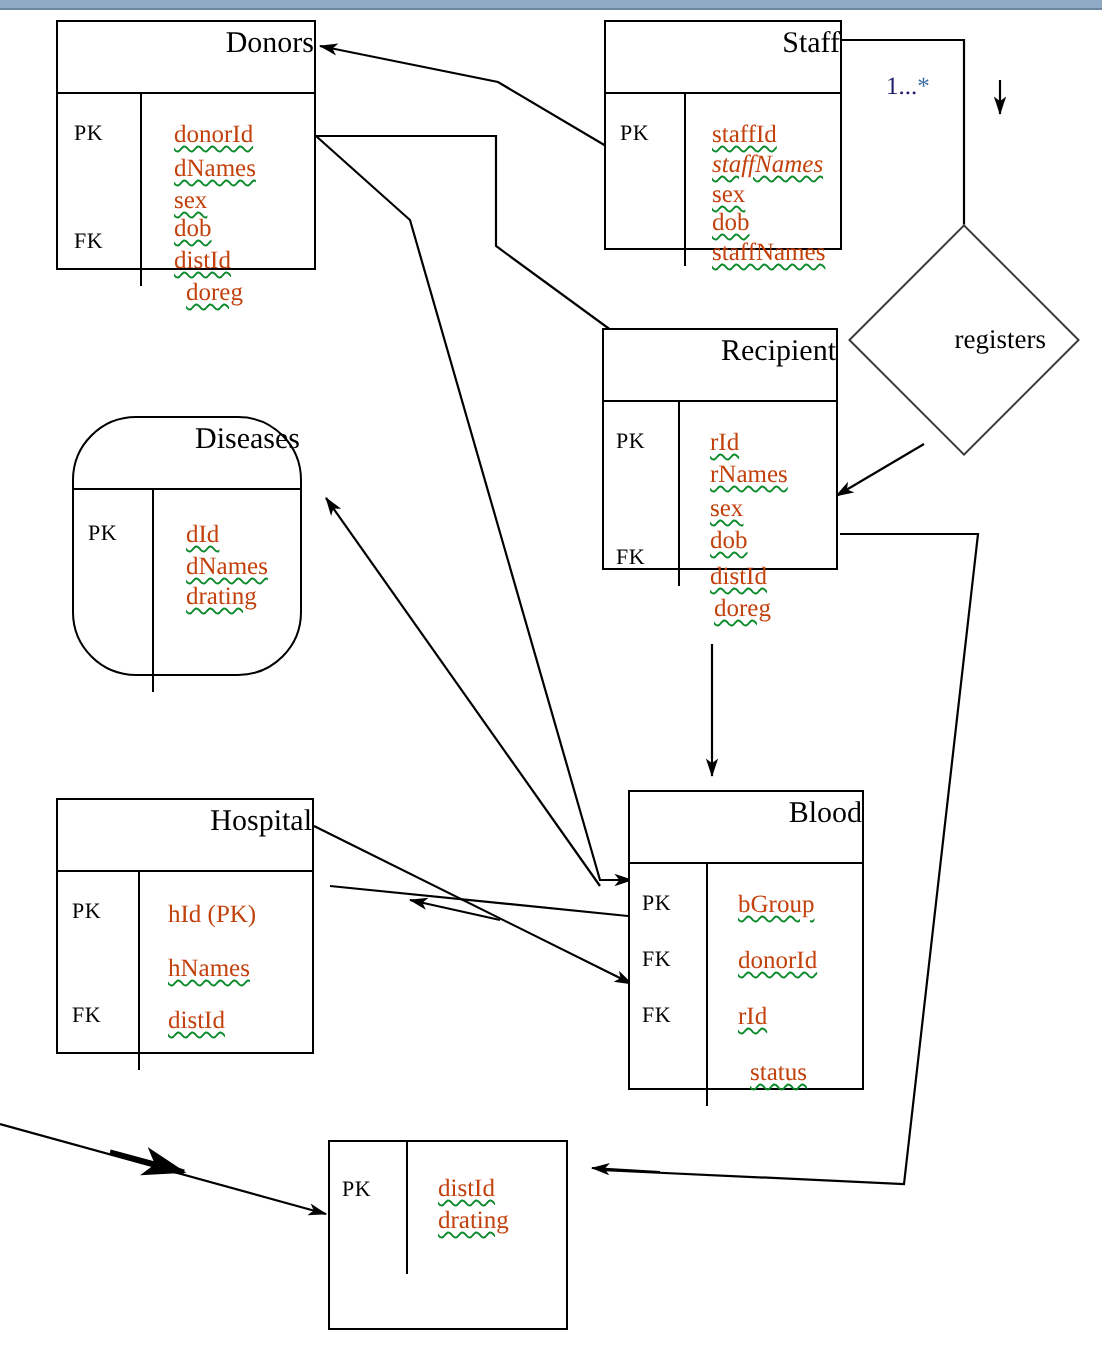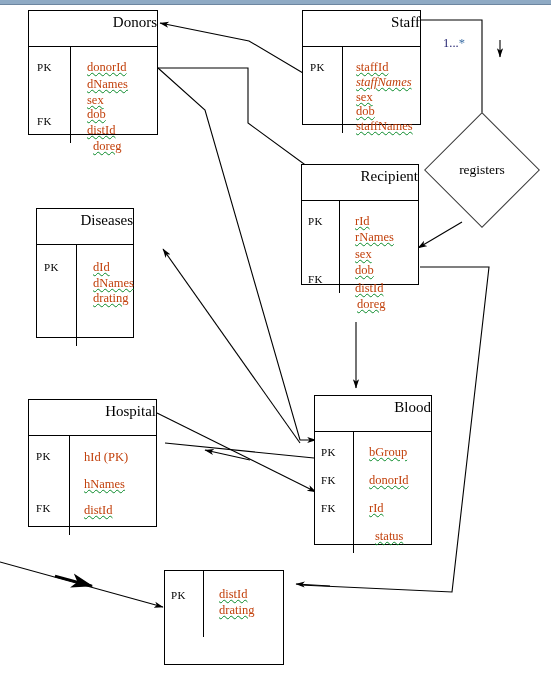--- a/index.html
+++ b/index.html
@@ -94,21 +94,21 @@
     position: absolute;
     border: 1.5px solid #3a3a3a;
     background: #fff;
     transform: rotate(45deg);
     box-sizing: border-box;
   }
   .diamond-label {
     position: absolute;
     font-size: 13.5px;
     white-space: nowrap;
-    text-align: center;
+    text-align: right;
     color: #000;
   }
   .card-label {
     position: absolute;
     font-size: 12.5px;
     white-space: nowrap;
     color: #000;
   }
   .card-num { color: #1f1f6e; }
   .card-star { color: #3b6ea5; }
@@ -185,21 +185,21 @@
       <div class="attrcol">
         <span class="attrlbl wavy" style="left:13px; top:13px;">staffId</span>
         <span class="attrlbl wavy" style="left:13px; top:28px;font-style:italic;">staffNames</span>
         <span class="attrlbl wavy" style="left:13px; top:43px;">sex</span>
         <span class="attrlbl wavy" style="left:13px; top:57px;">dob</span>
         <span class="attrlbl wavy" style="left:13px; top:72px;">staffNames</span>
       </div>
     </div>
   </div>
 
-  <div class="entity" style="left:36px; top:208px; width:98px; height:130px;">
+  <div class="entity" style="left:36px; top:208px; width:115px; height:130px;border-radius:32px;">
     <div class="ent-title">Diseases</div>
     <div class="ent-body">
       <div class="keycol" style="width:40px;">
         <span class="keylbl" style="left:7px; top:16px;">PK</span>
       </div>
       <div class="attrcol">
         <span class="attrlbl wavy" style="left:16px; top:15px;">dId</span>
         <span class="attrlbl wavy" style="left:16px; top:31px;">dNames</span>
         <span class="attrlbl wavy" style="left:16px; top:46px;">drating</span>
       </div>

